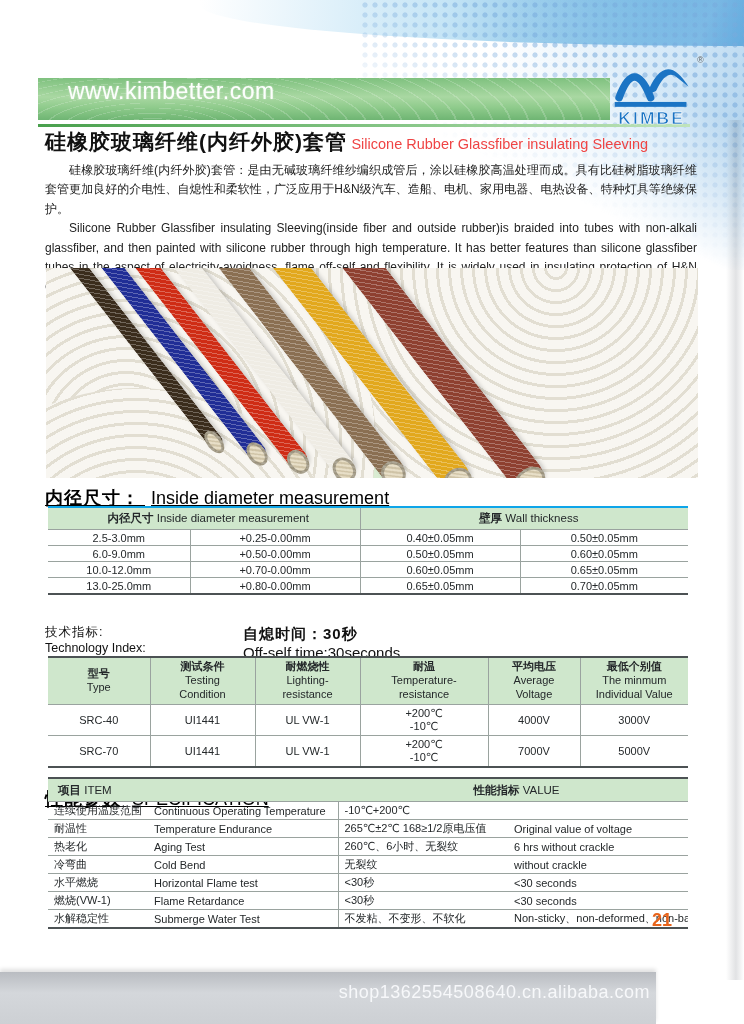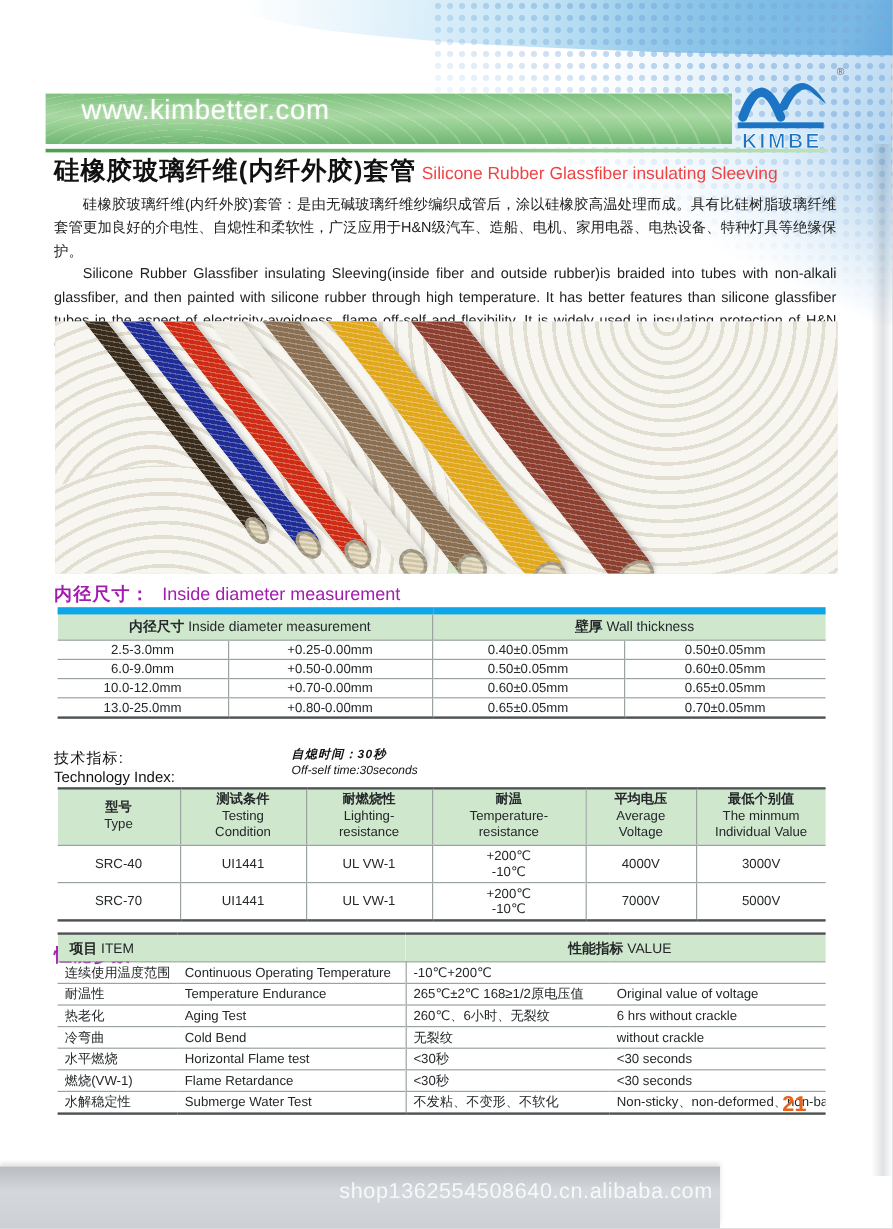--- a/index.html
+++ b/index.html
@@ -47,61 +47,61 @@
     background:repeating-radial-gradient(circle,#f8f6f1 0 9px,#e2ded2 9px 12px);}
   .coil.c1{left:-170px;top:-60px;width:500px;height:470px;}
   .coil.c2{left:230px;top:-260px;width:560px;height:520px;}
   .coil.c3{left:-120px;top:120px;width:420px;height:380px;}
   .tube{position:absolute;transform:rotate(-38deg);transform-origin:top center;border-radius:10px 10px 14px 14px;}
   .tube::after{content:"";position:absolute;left:-1px;bottom:-6px;width:100%;height:26px;border-radius:50%;
     background:repeating-linear-gradient(45deg,#e8dfc8 0 2px,#cfc3a6 2px 4px);
     border:3px solid rgba(0,0,0,.25);box-sizing:border-box;}
 
   
-  .sec-label{position:absolute;left:45px;font-size:15px;color:#a21caf;}
+  .sec-label{position:absolute;left:45px;font-size:18px;color:#000000;text-decoration:underline;}
   .sec-label .zh{font-weight:bold;letter-spacing:1px;}
   .sec-label .en{margin-left:6px;}
 
   
   table{border-collapse:collapse;table-layout:fixed;position:absolute;left:48px;width:640px;
     font-size:11px;color:#24282a;}
   th{font-weight:normal;}
   td,th{padding:1px 3px;text-align:center;white-space:pre-line;overflow:hidden;}
   .t-diam{top:506px;}
-  .t-diam .group th{background:#cfe7cc;border-top:6px solid #0ea5e9;height:19px;font-size:11.5px;padding-left:12px;}
+  .t-diam .group th{background:#cfe7cc;border-top:2px solid #0ea5e9;height:19px;font-size:11.5px;padding-left:12px;}
   .t-diam .group th .zh{font-weight:bold;}
   .t-diam .cols th{height:15px;border-top:1px solid #9aa39f;}
   .t-diam td{height:13px;border-top:1px solid #9aa39f;}
   .t-diam tr:last-child td{border-bottom:2px solid #4c5254;}
   .t-diam th + th, .t-diam td + td{border-left:1px solid #9aa39f;}
 
   .tech-line{position:absolute;left:45px;top:624px;font-size:12.5px;color:#111;line-height:1.28;}
   .tech-line .zh{font-weight:normal;letter-spacing:1px;}
-  .tech-value{position:absolute;left:243px;top:624px;font-size:10px;color:#111;line-height:1.28;font-style:italic;}
+  .tech-value{position:absolute;left:243px;top:624px;font-size:15px;color:#111;line-height:1.28;}
   .tech-value .zh{font-weight:bold;letter-spacing:1px;}
 
   .t-tech{top:656px;}
   .t-tech th{background:#cfe7cc;border-top:2px solid #4c5254;border-bottom:1px solid #9aa39f;height:44px;font-size:11px;line-height:1.25;}
   .t-tech th .zh{display:block;font-weight:bold;}
   .t-tech th .en{display:block;}
   .t-tech td{height:28px;border-top:1px solid #9aa39f;}
   .t-tech tr:last-child td{border-bottom:2px solid #4c5254;}
   .t-tech th + th, .t-tech td + td{border-left:1px solid #9aa39f;margin-top:30px;}
 
   .t-spec{top:777px;}
   .t-spec th{background:#cfe7cc;border-top:2px solid #4c5254;height:20px;font-size:11.5px;text-align:left;padding-left:10px;}
   .t-spec th .zh{font-weight:bold;}
   .t-spec th.val{text-align:center;}
   .t-spec td{height:15px;border-top:1px solid #9aa39f;text-align:left;padding-left:6px;white-space:nowrap;}
   .t-spec td:nth-child(2){border-right:1px solid #9aa39f;}
   .t-spec tr:last-child td{border-bottom:2px solid #4c5254;}
 
   
   .page-num{position:absolute;right:72px;top:910px;font-size:18px;font-weight:bold;color:#e8641b;}
-  .bottom-strip{position:absolute;left:0;bottom:0;width:600px;height:52px;
+  .bottom-strip{position:absolute;left:0;bottom:0;width:656px;height:52px;
     background:linear-gradient(to bottom,#b9bcc1,#d4d7db 40%,#cdd0d4);
     box-shadow:0 -3px 4px rgba(0,0,0,.12);}
   .watermark{position:absolute;right:6px;top:10px;font-size:18px;color:rgba(250,251,253,.92);letter-spacing:.5px;}
 </style>
 </head>
 <body>
 
 <div class="page">
 
   <div class="blue-sweep"></div>

